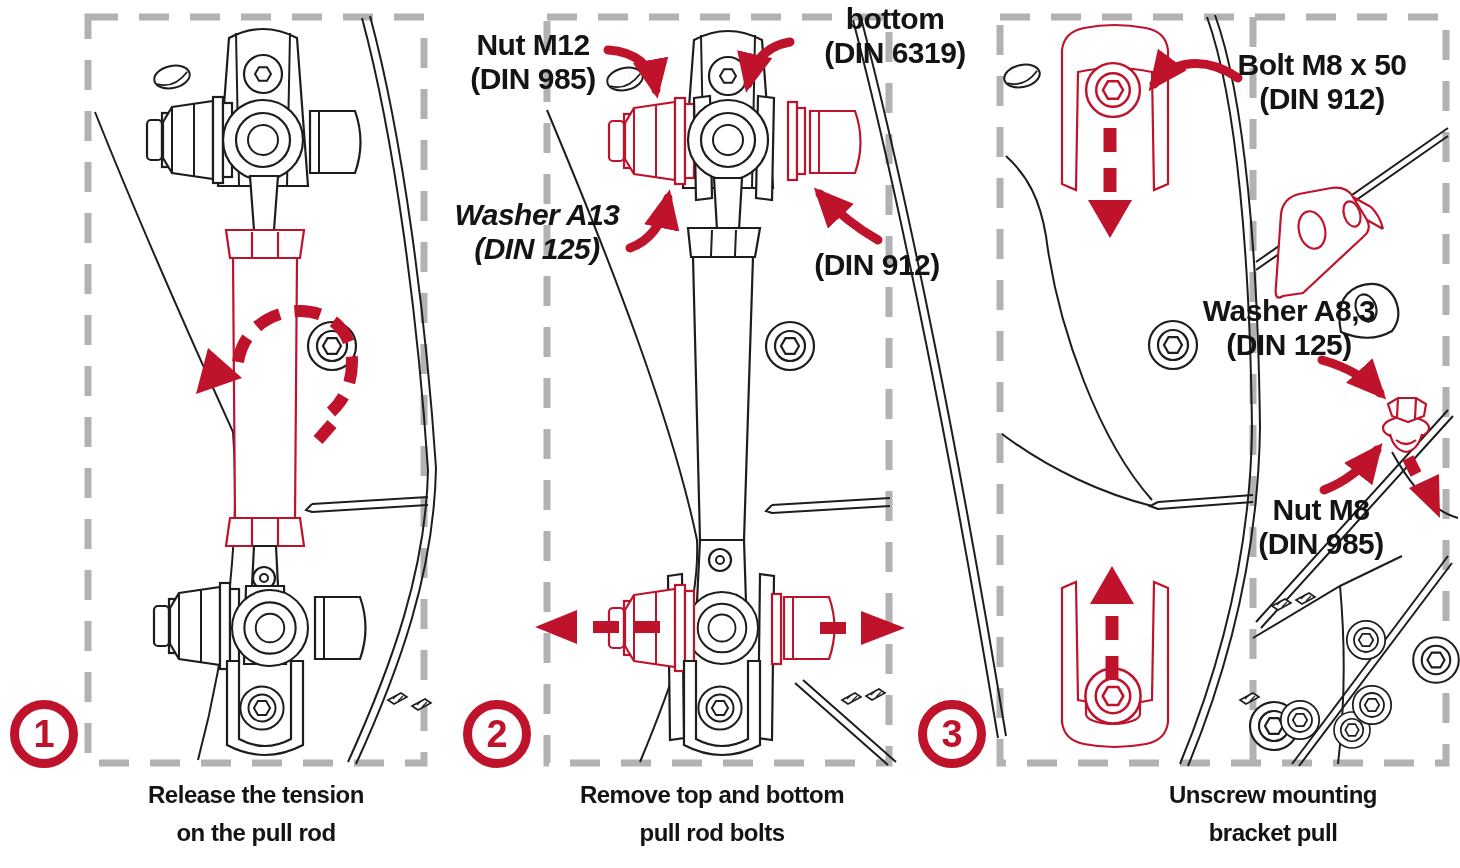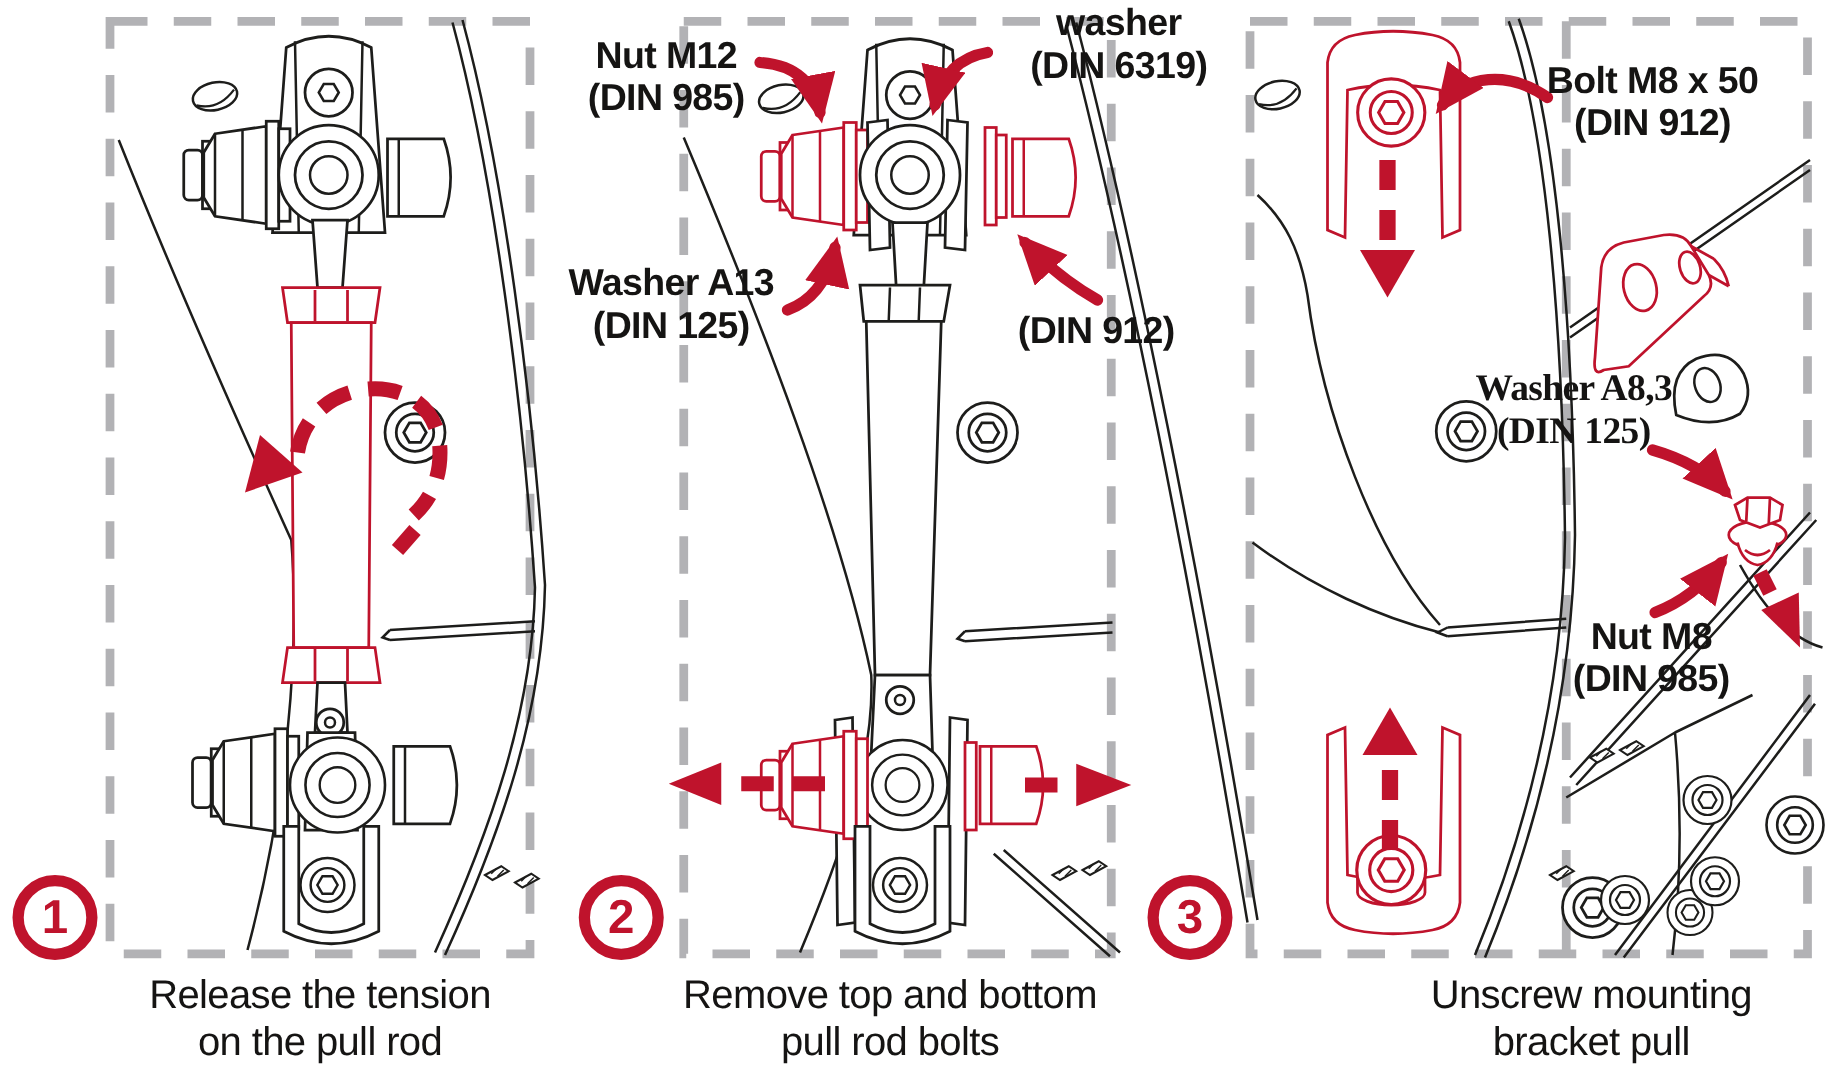--- a/index.html
+++ b/index.html
@@ -12,21 +12,21 @@
   .r{stroke:#bf132c;fill:none;stroke-width:2.2px;}
   .rf{stroke:#bf132c;fill:#fff;stroke-width:2.2px;}
   .rs{fill:#bf132c;stroke:none;}
   .arrow{stroke:#bf132c;fill:none;stroke-width:9px;stroke-linecap:round;}
   .rdash{stroke:#bf132c;fill:none;stroke-width:13px;stroke-dasharray:24 16;}
   .rdash2{stroke:#bf132c;fill:none;stroke-width:12px;stroke-dasharray:26 15;}
   .border{stroke:#b2b2b5;fill:none;stroke-width:7px;stroke-dasharray:30 21;}
   
   .lbl{position:absolute;text-align:center;font-weight:bold;font-size:30px;
        line-height:34px;color:#151413;letter-spacing:-0.5px;white-space:nowrap;}
-  .cap{position:absolute;text-align:center;font-weight:normal;font-size:32px;
+  .cap{position:absolute;text-align:center;font-weight:bold;font-size:24px;
        line-height:38px;color:#151413;letter-spacing:-0.5px;white-space:nowrap;}
   .stepnum{position:absolute;width:50px;height:50px;border:9px solid #bf132c;
        border-radius:50%;color:#bf132c;font-weight:bold;font-size:38px;
        line-height:50px;text-align:center;background:#fff;}
 </style>
 </head>
 <body>
 
 <svg class="art" width="1460" height="868" viewBox="0 0 1460 868" xmlns="http://www.w3.org/2000/svg">
   <defs>
@@ -265,35 +265,35 @@
     <use href="#hatch" transform="translate(1272,606)"></use>
     <use href="#hatch" transform="translate(1296,600)"></use>
   </g>
 </svg>
 
 <div class="lbl" style="left:433px;top:28px;width:200px;">
   <div>Nut M12</div>
   <div>(DIN 985)</div>
 </div>
 <div class="lbl" style="left:795px;top:2px;width:200px;">
-  <div>washer</div>
+  <div>bottom</div>
   <div>(DIN 6319)</div>
 </div>
-<div class="lbl" style="left:412px;top:210px;width:250px;">
+<div class="lbl" style="left:412px;top:198px;width:250px;font-style:italic;">
   <div>Washer A13</div>
   <div>(DIN 125)</div>
 </div>
 <div class="lbl" style="left:752px;top:248px;width:250px;">
   <div>(DIN 912)</div>
 </div>
 <div class="lbl" style="left:1197px;top:48px;width:250px;">
   <div>Bolt M8 x 50</div>
   <div>(DIN 912)</div>
 </div>
-<div class="lbl" style="left:1134px;top:294px;width:250px;font-family:Liberation Serif, serif;">
+<div class="lbl" style="left:1164px;top:294px;width:250px;">
   <div>Washer A8,3</div>
   <div>(DIN 125)</div>
 </div>
 <div class="lbl" style="left:1196px;top:493px;width:250px;">
   <div>Nut M8</div>
   <div>(DIN 985)</div>
 </div>
 
 <div class="stepnum" style="left:10px;top:700px;">
   <span>1</span>

